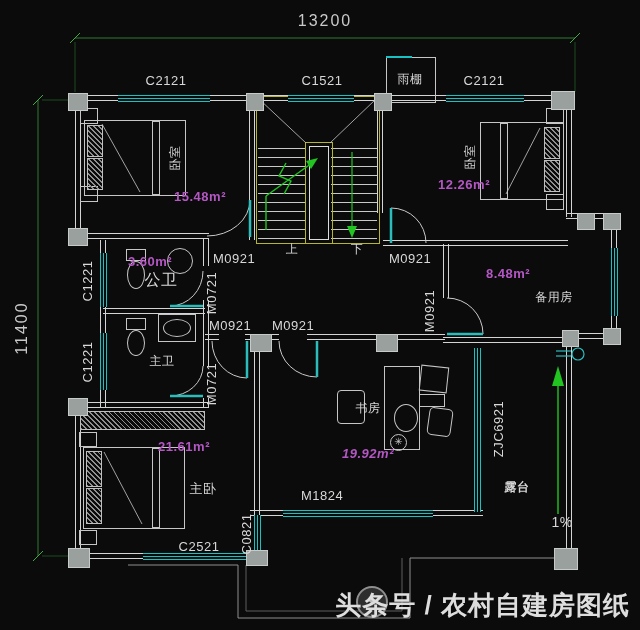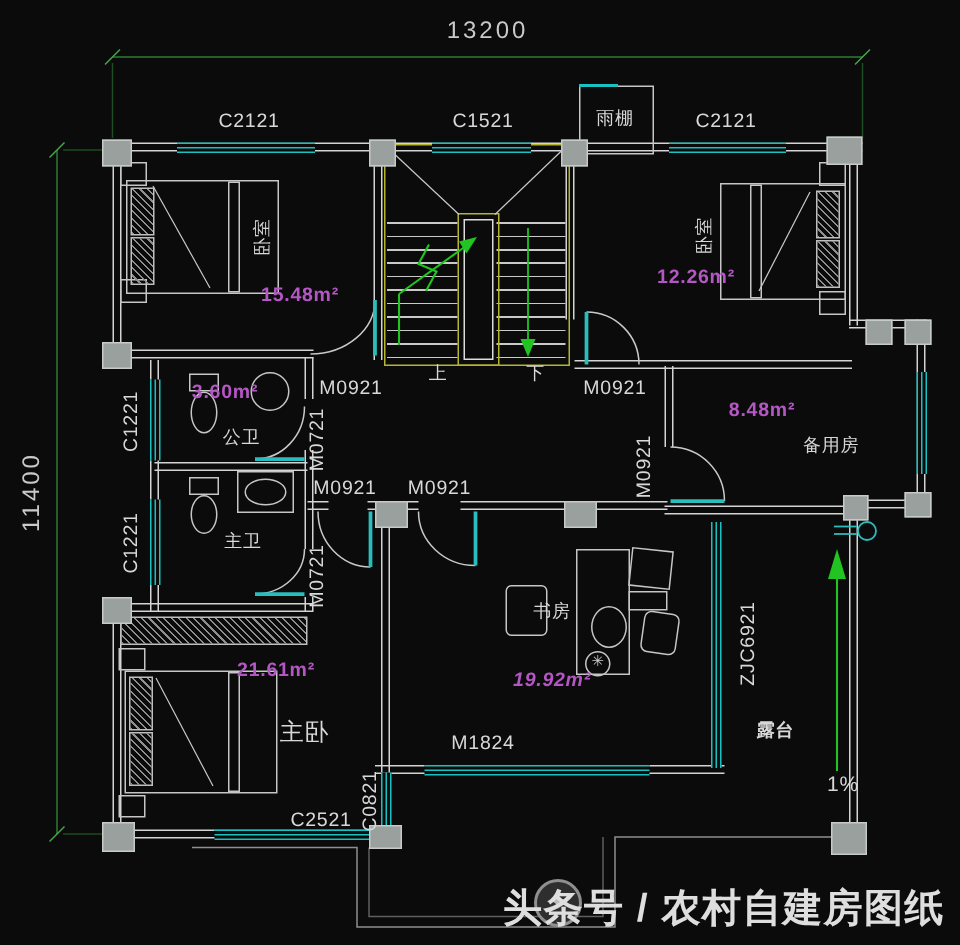--- a/index.html
+++ b/index.html
@@ -217,34 +217,34 @@
 
   <div class="lbl" style="left:234px;top:258px;">M0921</div>
   <div class="lbl" style="left:410px;top:258px;">M0921</div>
   <div class="lbl" style="left:230px;top:325px;">M0921</div>
   <div class="lbl" style="left:293px;top:325px;">M0921</div>
   <div class="lbl v" style="left:429px;top:311px;">M0921</div>
   <div class="lbl v" style="left:211px;top:293px;">M0721</div>
   <div class="lbl v" style="left:211px;top:384px;">M0721</div>
 
   <div class="lbl area" style="left:150px;top:261px;">3.60m²</div>
-  <div class="lbl" style="left:161px;top:292px;font-size:12px;">公卫</div>
+  <div class="lbl" style="left:161px;top:280px;font-size:16px;">公卫</div>
   <div class="lbl" style="left:162px;top:361px;font-size:12px;">主卫</div>
   <div class="lbl v" style="left:87px;top:281px;">C1221</div>
   <div class="lbl v" style="left:87px;top:362px;">C1221</div>
 
   <div class="lbl" style="left:292px;top:249px;font-size:12px;">上</div>
   <div class="lbl" style="left:357px;top:249px;font-size:12px;">下</div>
 
   <div class="lbl area" style="left:508px;top:273px;">8.48m²</div>
   <div class="lbl" style="left:554px;top:297px;font-size:12px;">备用房</div>
 
   <div class="lbl area" style="left:184px;top:446px;">21.61m²</div>
-  <div class="lbl" style="left:203px;top:489px;font-size:16px;">主卧</div>
-  <div class="lbl" style="left:199px;top:546px;margin-left:15px;">C2521</div>
+  <div class="lbl" style="left:203px;top:489px;font-size:13px;">主卧</div>
+  <div class="lbl" style="left:199px;top:546px;">C2521</div>
   <div class="lbl v" style="left:246px;top:534px;">C0821</div>
 
   <div class="lbl" style="left:368px;top:408px;font-size:12px;">书房</div>
   <div class="lbl area" style="left:368px;top:453px;font-style:italic;">19.92m²</div>
   <div class="lbl" style="left:322px;top:495px;">M1824</div>
 
   <div class="lbl v" style="left:498px;top:429px;">ZJC6921</div>
   <div class="lbl" style="left:517px;top:487px;font-size:12px;font-weight:bold;">露台</div>
   <div class="lbl" style="left:562px;top:522px;font-size:14px;">1%</div>
 

